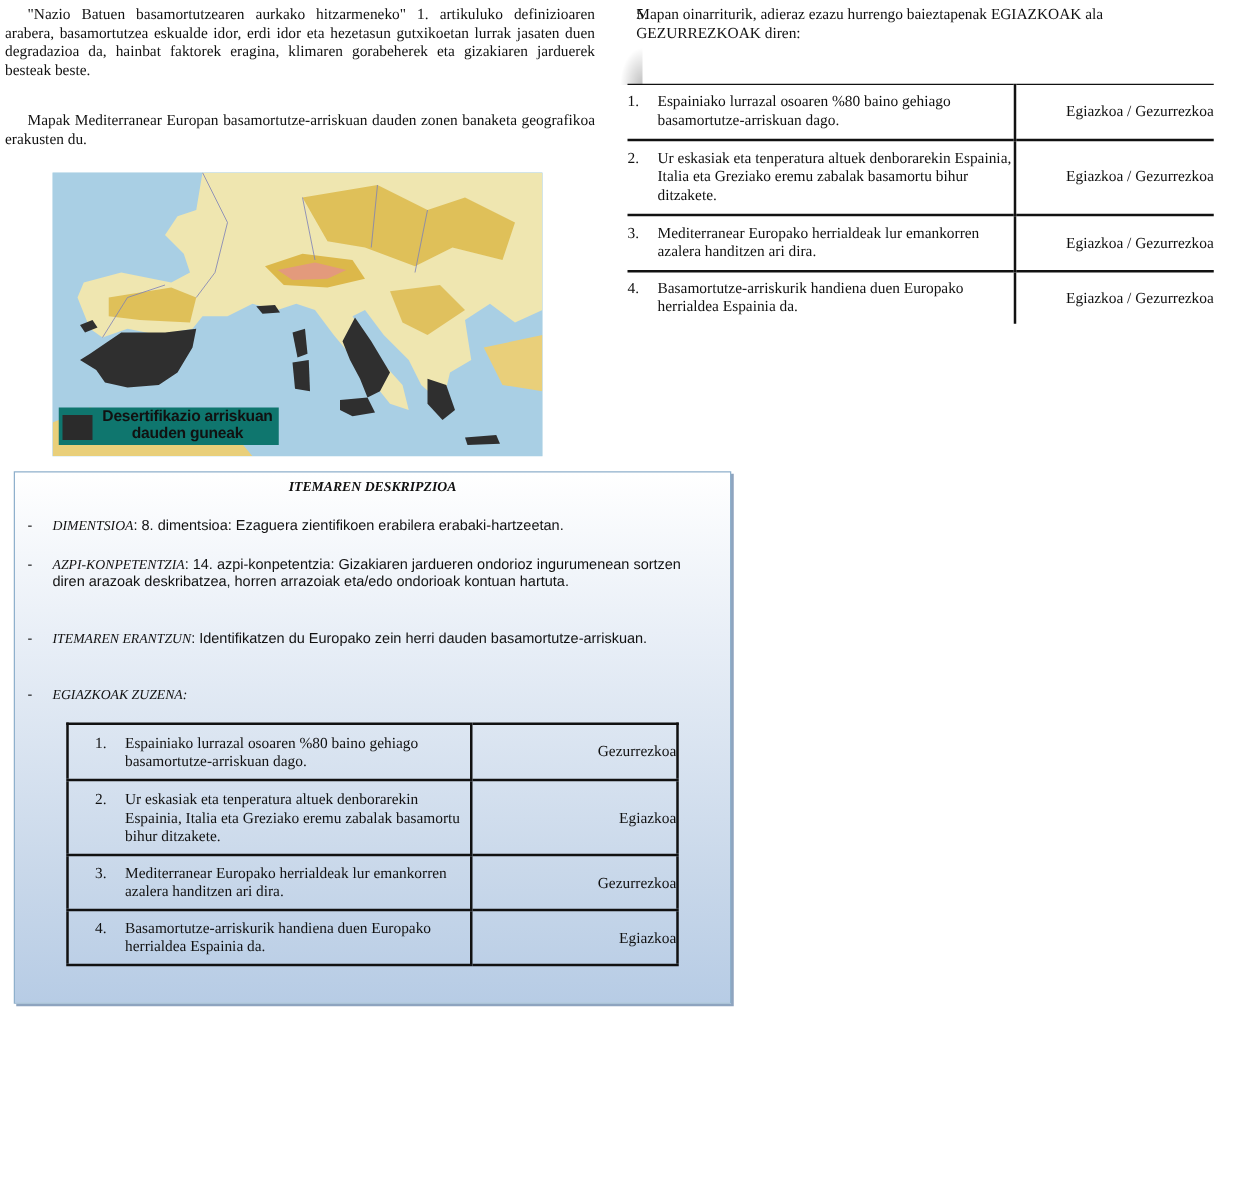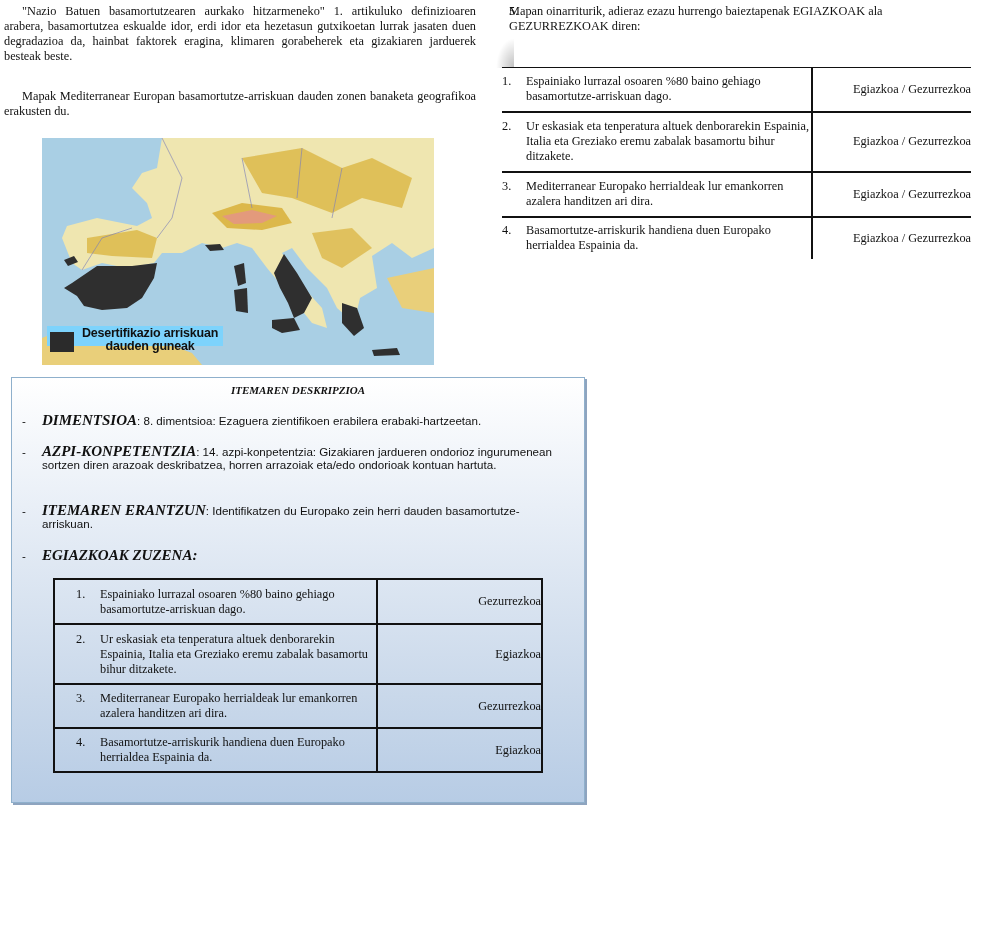--- a/index.html
+++ b/index.html
@@ -7,21 +7,21 @@
 
   .para { position: absolute; font-size: 12.3px; line-height: 15px; text-align: justify; text-align-last: left; }
   .para .indent { display: inline-block; width: 18px; }
 
   #p1 { left: 4px; top: 4px; width: 472px; }
   #p2 { left: 4px; top: 89px; width: 472px; }
 
   
   #map { position: absolute; left: 42px; top: 138px; width: 392px; height: 227px; overflow: hidden; background: #a9cfe4; }
   #map svg { display: block; }
-  #map-legend { position: absolute; left: 5px; top: 188px; width: 176px; height: 20px; background: #7dd3fc; }
+  #map-legend { position: absolute; left: 5px; top: 188px; width: 176px; height: 30px; background: #0f766e; }
   #legend-swatch { position: absolute; left: 3px; top: 6px; width: 24px; height: 20px; background: #2b2b2b; }
   #legend-text { position: absolute; left: 30px; top: 1px; width: 146px; font-family: "Liberation Sans", "DejaVu Sans", sans-serif; font-weight: bold; font-size: 12.5px; line-height: 13px; color: #111; text-align: center; letter-spacing: -0.2px; }
 
   
   #question { position: absolute; left: 509px; top: 4px; width: 460px; font-size: 12.3px; line-height: 15px; }
   #question .num { position: absolute; left: 0; top: 0; }
   #question .txt { }
 
   #shadow { position: absolute; left: 496px; top: 38px; width: 18px; height: 30px; background: radial-gradient(ellipse at right bottom, rgba(0,0,0,0.25), rgba(0,0,0,0) 70%); }
 
@@ -33,21 +33,21 @@
   #q-table td.ans { text-align: right; }
   .item { position: relative; padding-left: 24px; }
   .item .n { position: absolute; left: 0; top: 0; }
 
   
   #desc-box { position: absolute; left: 11px; top: 377px; width: 572px; height: 424px; border: 1px solid #8fb0cc; background: linear-gradient(to bottom, #ffffff 0%, #e9eff7 30%, #c9d8ea 75%, #b7cce5 100%); box-shadow: 2px 2px 0 #8ea4bf; }
   #desc-title { position: absolute; left: 0; width: 572px; top: 6px; text-align: center; font-weight: bold; font-style: italic; font-size: 11px; }
   .bullet { position: absolute; left: 10px; width: 530px; font-family: "Liberation Sans", "DejaVu Sans", sans-serif; font-size: 11.6px; line-height: 13px; }
   .bullet .dash { position: absolute; left: 0; top: 0; }
   .bullet .body { margin-left: 20px; }
-  .bullet .lbl { font-family: "Liberation Serif", "DejaVu Serif", serif; font-weight: bold; font-style: italic; font-size: 15px; }
+  .bullet .lbl { font-family: "Liberation Serif", "DejaVu Serif", serif; font-weight: normal; font-style: italic; font-size: 11px; }
   #b1 { top: 36px; }
   #b2 { top: 67px; }
   #b3 { top: 126px; }
   #b4 { top: 171px; }
 
   #a-table { position: absolute; left: 41px; top: 200px; width: 490px; border-collapse: collapse; border: 2px solid #111; font-size: 12.3px; line-height: 15px; }
   #a-table td { border: 2px solid #111; border-width: 1px 2px 1px 0; padding: 0; vertical-align: middle; }
   #a-table tr { border-bottom: 2px solid #111; }
   #a-table td.stmt { width: 300px; padding-left: 21px; }
   #a-table td.ans { text-align: right; border-right: none; }

